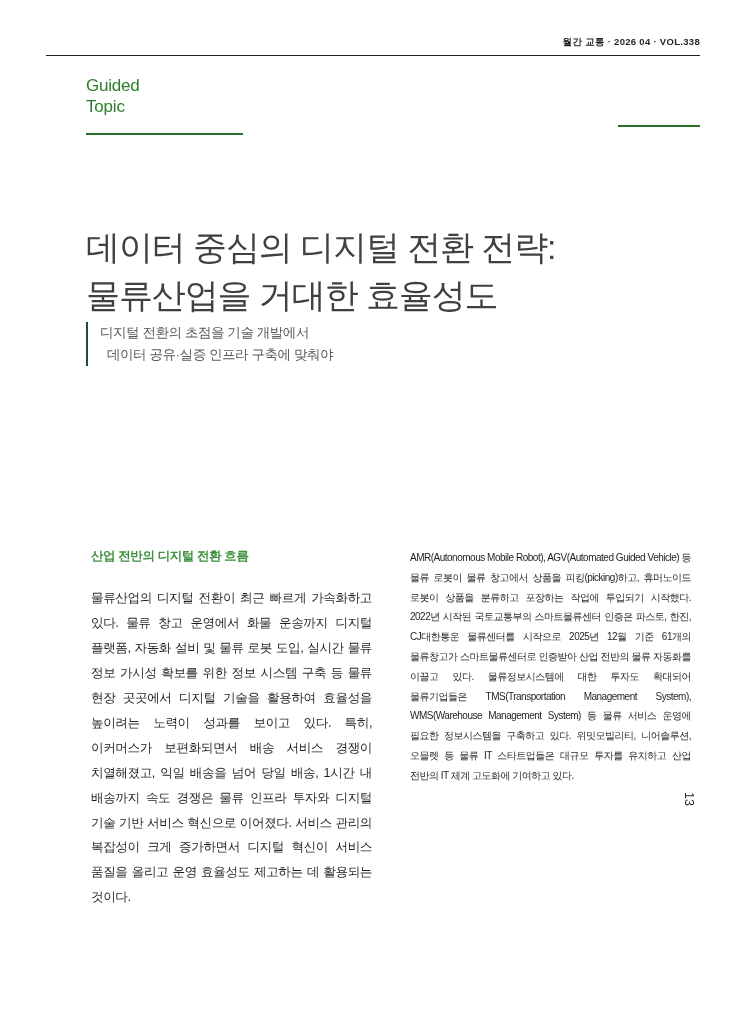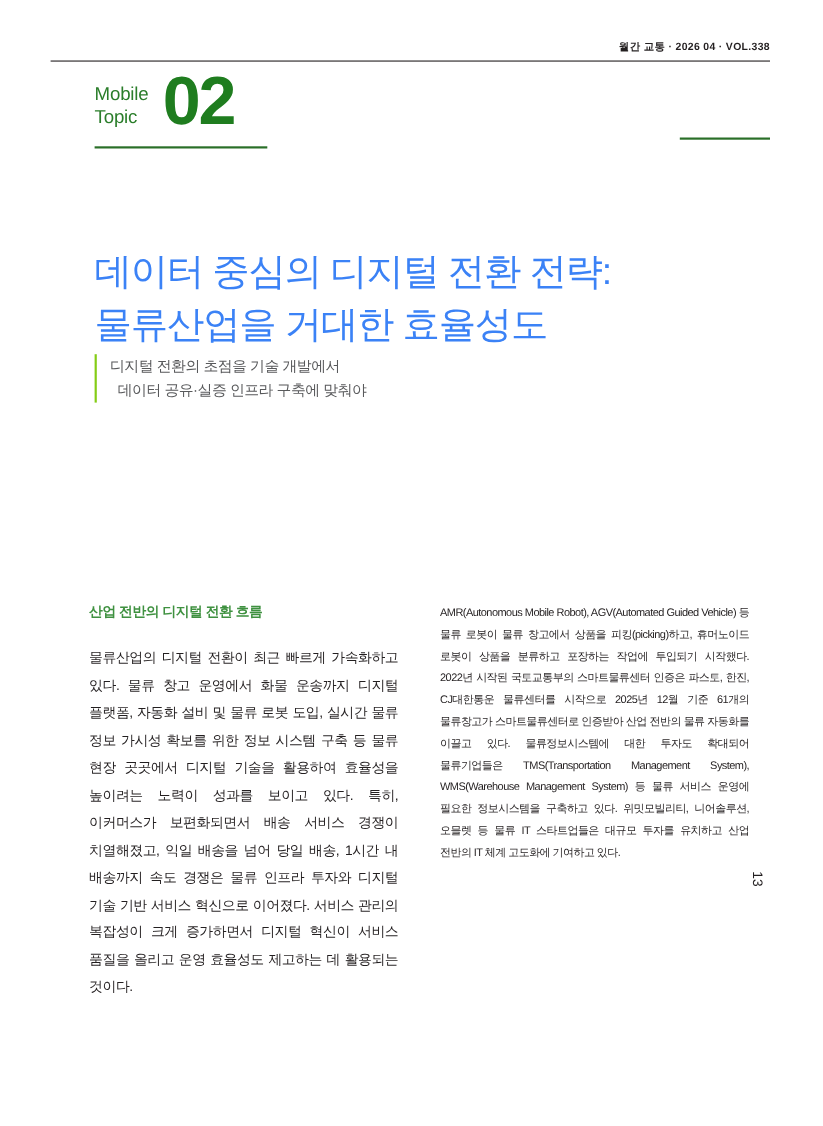--- a/index.html
+++ b/index.html
@@ -111,49 +111,49 @@
     height: 2.4px;
     background: #2a6f28;
   }
 
   
   .title {
     position: absolute;
     top: 200px;
     left: 86px;
     right: 76px;
-    color: #3b82f6;
+    color: #404040;
     font-size: 34px;
     line-height: 1.42;
     font-weight: 400;
     letter-spacing: -1.1px;
   }
   .title-line { display: block; white-space: nowrap; }
 
   
   .subtitle {
     position: absolute;
     top: 322px;
     left: 86px;
     padding-left: 12px;
-    border-left: 2px solid #84cc16;
+    border-left: 2px solid #14532d;
     color: #58595b;
     font-size: 13.5px;
     line-height: 1.62;
     letter-spacing: -0.45px;
     font-weight: 400;
   }
   .subtitle-line { display: block; white-space: nowrap; }
   .subtitle-line.indent { padding-left: 7px; text-align: center; }
 
   
   .columns {
     position: absolute;
     top: 548px;
-    left: 81px;
+    left: 91px;
     width: 600px;
     display: flex;
     gap: 38px;
   }
   .col { width: 287px; }
 
   .section-heading {
     color: #3f9140;
     font-size: 12.5px;
     font-weight: 600;
@@ -198,24 +198,23 @@
 <body>
 
 <div class="page">
 
   <div class="masthead">월간 교통 · 2026 04 · VOL.338</div>
 
   <div class="rule-top"></div>
 
   <div class="topic-block">
     <div class="topic-label">
-      <span>Mobile</span><br>
+      <span>Guided</span><br>
       <span>Topic</span>
     </div>
-    <div class="topic-number">02</div>
   </div>
 
   <div class="rule-topic"></div>
 
 
   <div class="rule-author"></div>
 
   <h1 class="title">
     <span class="title-line">데이터 중심의 디지털 전환 전략:</span>
     <span class="title-line">물류산업을 거대한 효율성도</span>

